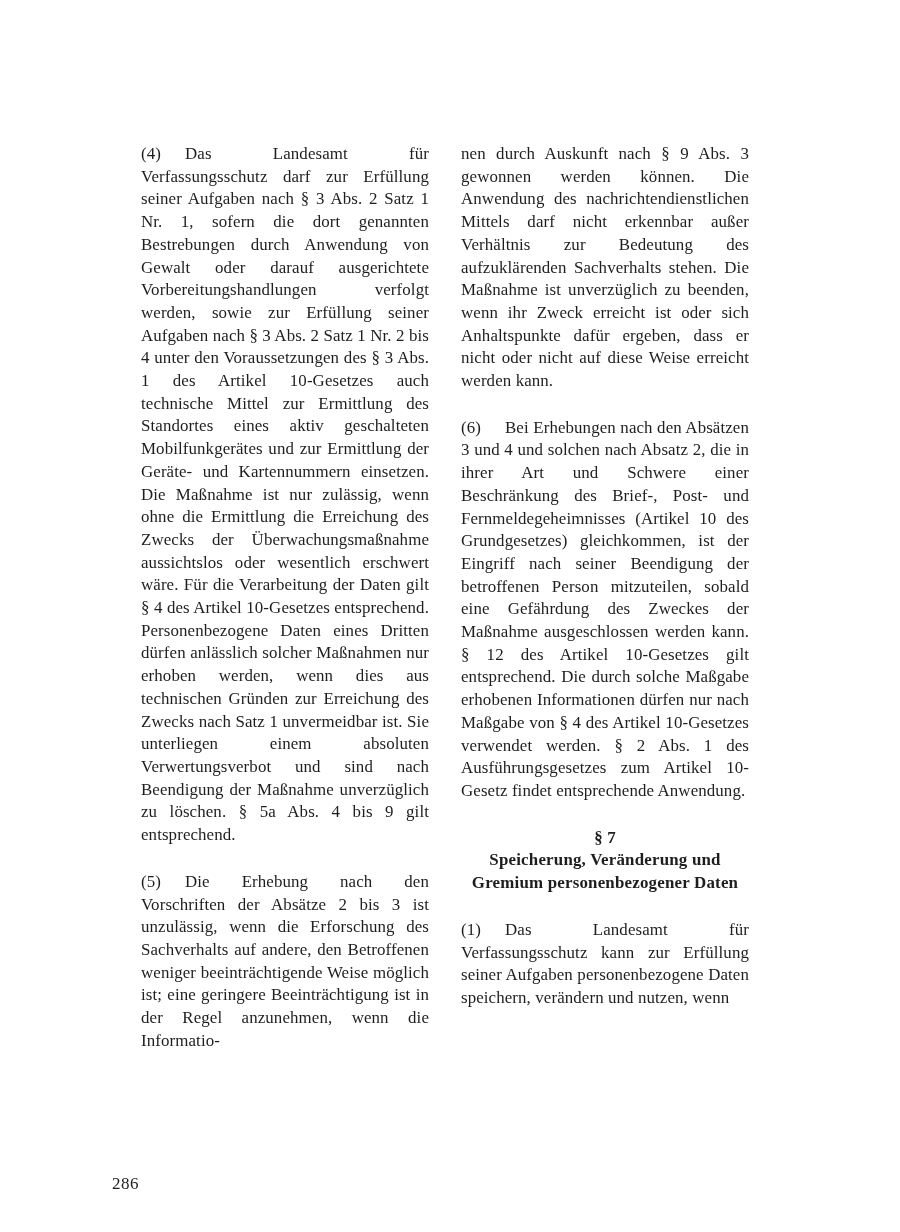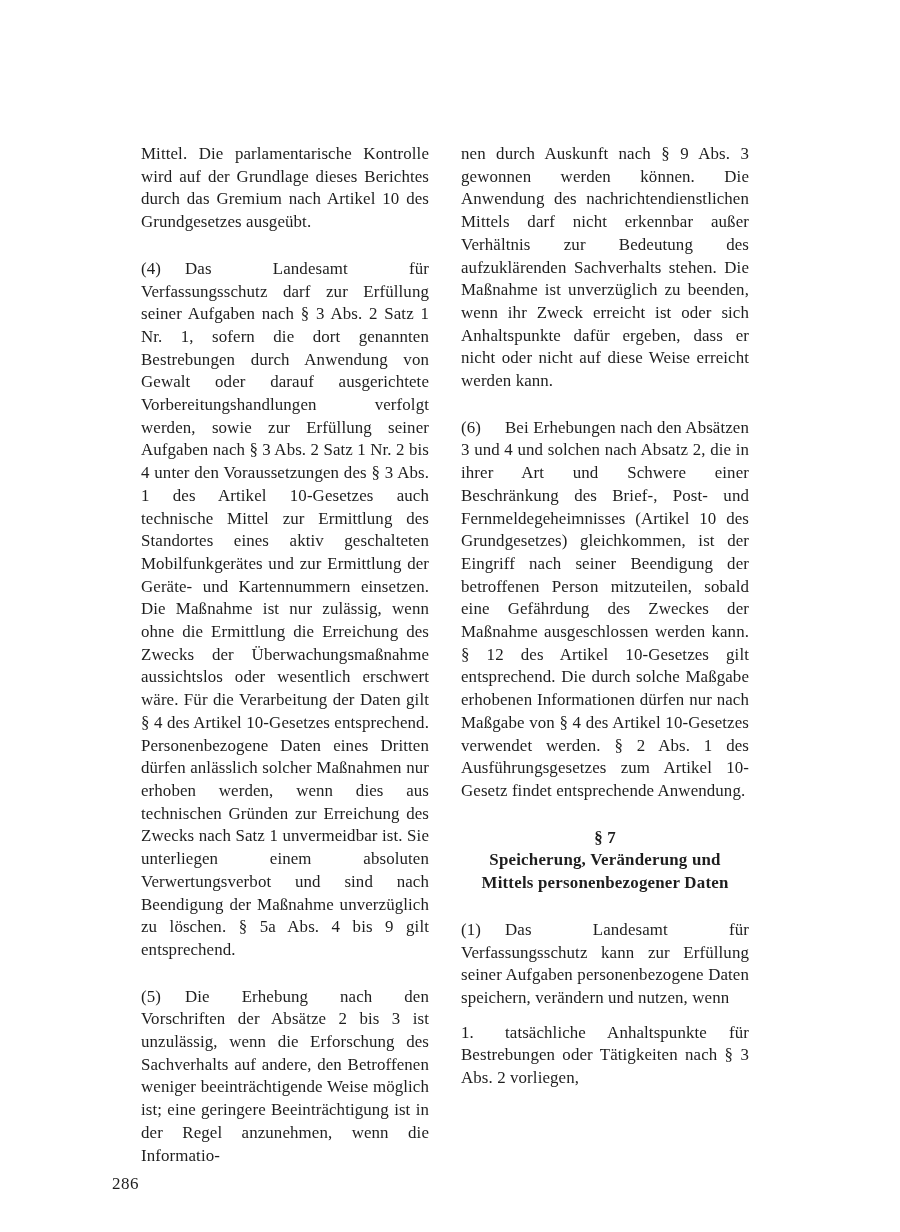--- a/index.html
+++ b/index.html
@@ -28,21 +28,21 @@
     font-size: 16.9px;
     line-height: 22.7px;
     text-align: justify;
     letter-spacing: 0.1px;
     hyphens: none;
   }
   .para {
     margin: 0 0 24px 0;
   }
   .para.no-gap {
-    margin-bottom: 12px;
+    margin-bottom: 0;
   }
   .pnum {
     display: inline-block;
     width: 44px;
   }
   .heading {
     font-weight: bold;
     text-align: center;
     margin: 0 0 24px 0;
     letter-spacing: 0.2px;
@@ -54,30 +54,28 @@
     font-size: 17px;
     letter-spacing: 0.5px;
   }
 </style>
 </head>
 <body>
 
 <div class="page">
   <div class="content">
     <div class="col" id="col-left">
-        <p class="para"><span>Mittel. Die parlamentarische Kontrolle wird auf der Grundlage dieses Berichtes durch das Gremium nach Artikel 10 des Grundgesetzes ausgeübt.</span></p>
         <p class="para"><span class="pnum">(4)</span><span>Das Landesamt für Verfassungsschutz darf zur Erfüllung seiner Aufgaben nach § 3 Abs. 2 Satz 1 Nr. 1, sofern die dort genannten Bestrebungen durch Anwendung von Gewalt oder darauf ausgerichtete Vorbereitungshandlungen verfolgt werden, sowie zur Erfüllung seiner Aufgaben nach § 3 Abs. 2 Satz 1 Nr. 2 bis 4 unter den Voraussetzungen des § 3 Abs. 1 des Artikel 10-Gesetzes auch technische Mittel zur Ermittlung des Standortes eines aktiv geschalteten Mobilfunkgerätes und zur Ermittlung der Geräte- und Kartennummern einsetzen. Die Maßnahme ist nur zulässig, wenn ohne die Ermittlung die Erreichung des Zwecks der Überwachungsmaßnahme aussichtslos oder wesentlich erschwert wäre. Für die Verarbeitung der Daten gilt § 4 des Artikel 10-Gesetzes entsprechend. Personenbezogene Daten eines Dritten dürfen anlässlich solcher Maßnahmen nur erhoben werden, wenn dies aus technischen Gründen zur Erreichung des Zwecks nach Satz 1 unvermeidbar ist. Sie unterliegen einem absoluten Verwertungsverbot und sind nach Beendigung der Maßnahme unverzüglich zu löschen. § 5a Abs. 4 bis 9 gilt entsprechend.</span></p>
         <p class="para"><span class="pnum">(5)</span><span>Die Erhebung nach den Vorschriften der Absätze 2 bis 3 ist unzulässig, wenn die Erforschung des Sachverhalts auf andere, den Betroffenen weniger beeinträchtigende Weise möglich ist; eine geringere Beeinträchtigung ist in der Regel anzunehmen, wenn die Informatio-</span></p>
       </div>
     <div class="col" id="col-right">
         <p class="para"><span>nen durch Auskunft nach § 9 Abs. 3 gewonnen werden können. Die Anwendung des nachrichtendienstlichen Mittels darf nicht erkennbar außer Verhältnis zur Bedeutung des aufzuklärenden Sachverhalts stehen. Die Maßnahme ist unverzüglich zu beenden, wenn ihr Zweck erreicht ist oder sich Anhaltspunkte dafür ergeben, dass er nicht oder nicht auf diese Weise erreicht werden kann.</span></p>
         <p class="para"><span class="pnum">(6)</span><span>Bei Erhebungen nach den Absätzen 3 und 4 und solchen nach Absatz 2, die in ihrer Art und Schwere einer Beschränkung des Brief-, Post- und Fernmeldegeheimnisses (Artikel 10 des Grundgesetzes) gleichkommen, ist der Eingriff nach seiner Beendigung der betroffenen Person mitzuteilen, sobald eine Gefährdung des Zweckes der Maßnahme ausgeschlossen werden kann. § 12 des Artikel 10-Gesetzes gilt entsprechend. Die durch solche Maßgabe erhobenen Informationen dürfen nur nach Maßgabe von § 4 des Artikel 10-Gesetzes verwendet werden. § 2 Abs. 1 des Ausführungsgesetzes zum Artikel 10-Gesetz findet entsprechende Anwendung.</span></p>
         <div class="heading">
           <div class="heading-line">§ 7</div>
           <div class="heading-line">Speicherung, Veränderung und</div>
-          <div class="heading-line">Mittels personenbezogener Daten</div>
+          <div class="heading-line">Gremium personenbezogener Daten</div>
         </div>
         <p class="para no-gap"><span class="pnum">(1)</span><span>Das Landesamt für Verfassungsschutz kann zur Erfüllung seiner Aufgaben personenbezogene Daten speichern, verändern und nutzen, wenn</span></p>
-        <p class="para"><span class="pnum">1.</span><span>tatsächliche Anhaltspunkte für Bestrebungen oder Tätigkeiten nach § 3 Abs. 2 vorliegen,</span></p>
       </div>
   </div>
   <div class="page-number">286</div>
 </div>
 
 </body></html>

